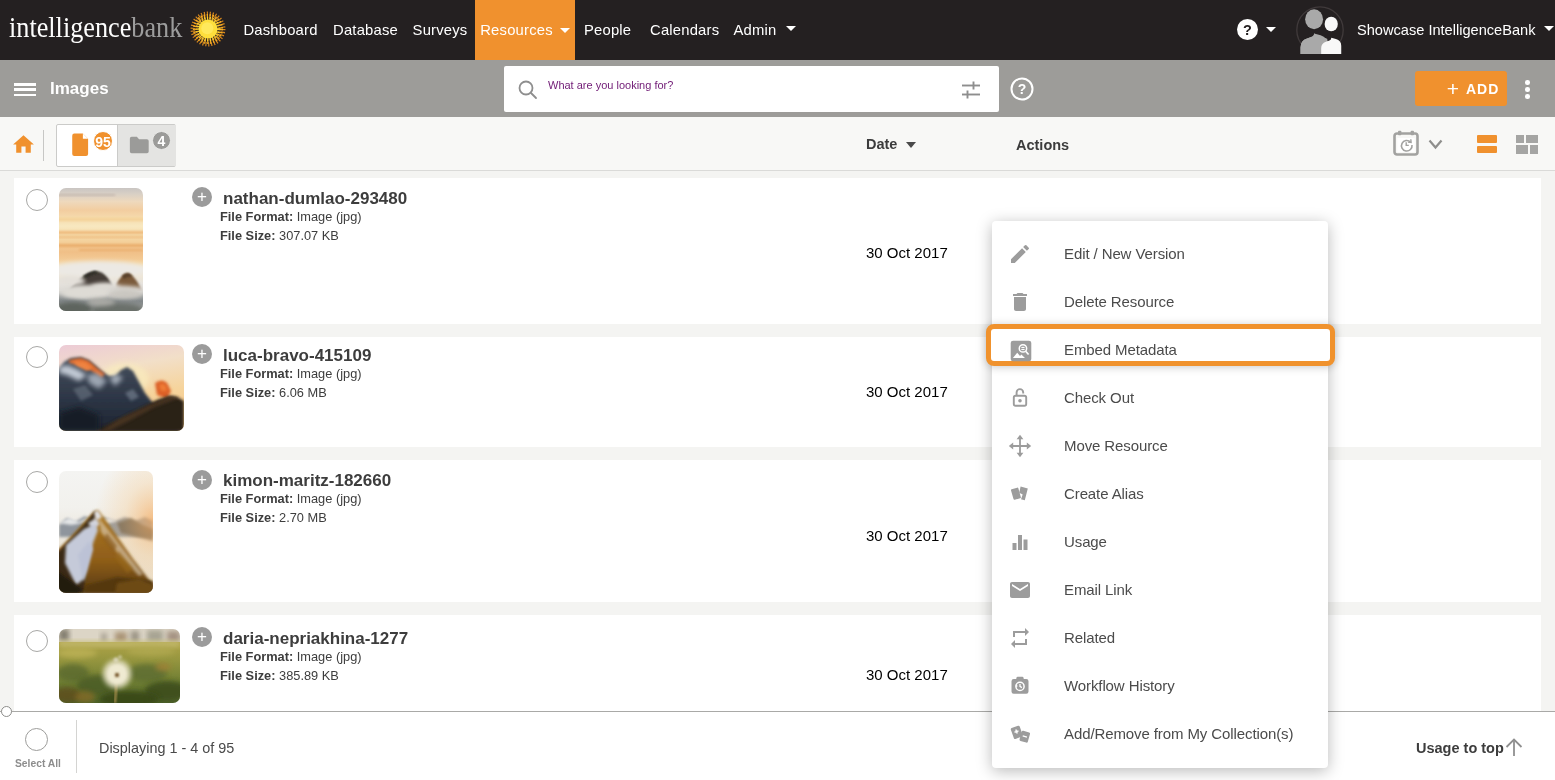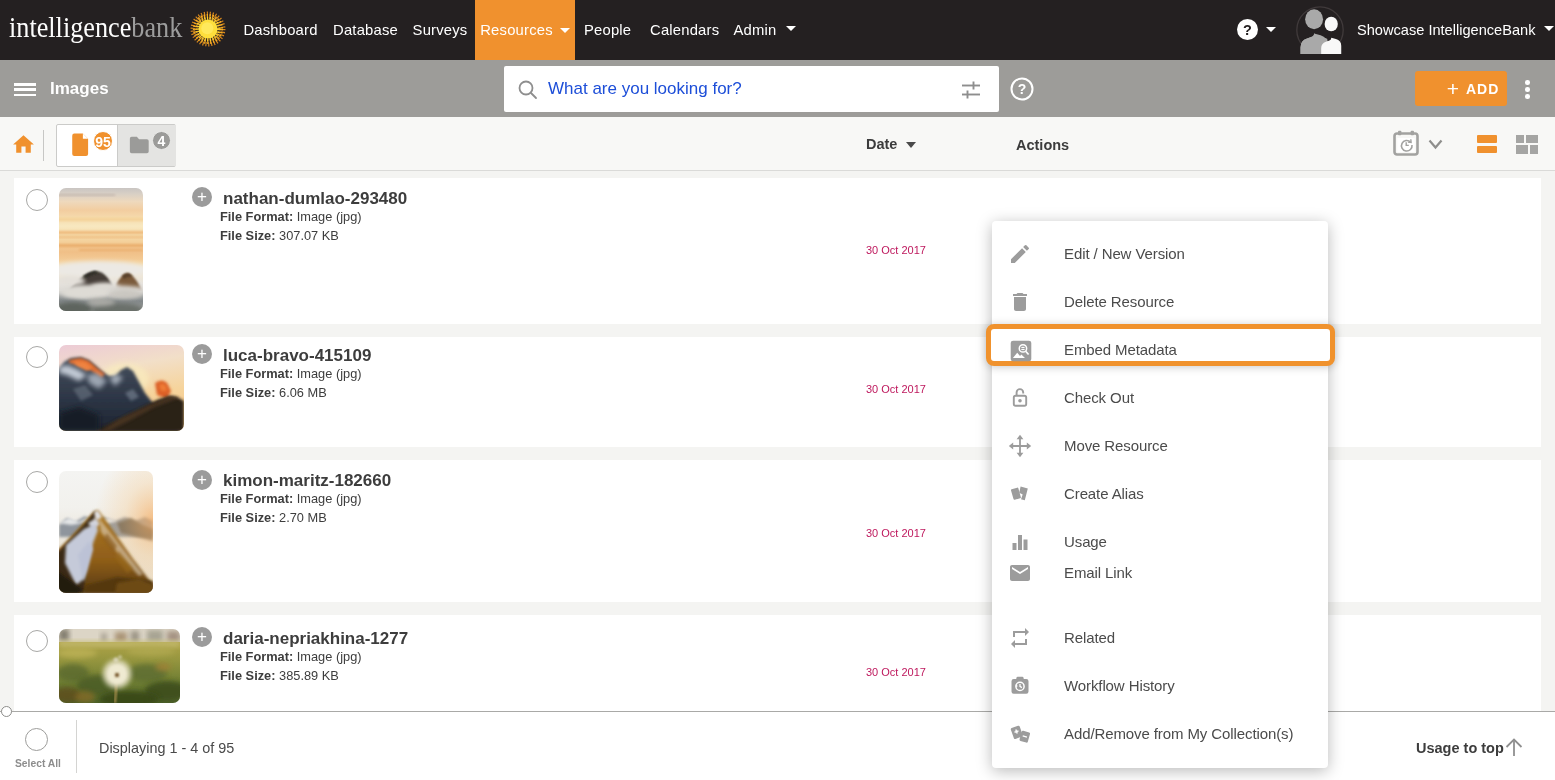--- a/index.html
+++ b/index.html
@@ -25,21 +25,21 @@
   border-left:5px solid transparent; border-right:5px solid transparent; border-top:5px solid #fff; }
 #tr-name { position:absolute; left:1357px; top:0; height:60px; line-height:60px;
   color:#fff; font-size:14.6px; }
 
 #graybar { position:absolute; left:0; top:60px; width:1555px; height:57px; background:#9d9c99; }
 #burger { position:absolute; left:14px; top:23px; width:22px; }
 #burger div { height:2.6px; background:#fff; margin-bottom:2.8px; }
 #pgtitle { position:absolute; left:50px; top:19px; color:#fff; font-size:17px; font-weight:bold; }
 #search { position:absolute; left:504px; top:6px; width:495px; height:46px;
   background:#fff; border-radius:2px; }
-#search .ph { position:absolute; left:44px; top:13px; font-size:17px; color:#1d4ed8; }
+#search .ph { position:absolute; left:44px; top:13px; font-size:11px; color:#701a75; }
 #addbtn { position:absolute; left:1415px; top:11px; width:92px; height:35px;
   background:#f0912e; border-radius:3px; color:#fff; text-align:center; line-height:35px;padding-left:24px; }
 #addbtn .plus { font-size:21px; font-weight:400; vertical-align:-2px; }
 #addbtn .lbl { font-size:14px; font-weight:bold; letter-spacing:1px; margin-left:7px; }
 #vdots { position:absolute; left:1525px; top:20px; width:5px; }
 #vdots div { width:4.6px; height:4.6px; border-radius:50%; background:#fff; margin-bottom:2.4px; }
 
 #toolsrow { position:absolute; left:0; top:117px; width:1555px; height:54px;
   background:#f8f8f6; border-bottom:1px solid #dadad8; }
 #vdiv1 { position:absolute; left:43px; top:130px; height:31px; width:1px; background:#c7c7c5; }
@@ -56,21 +56,21 @@
 
 .card { position:absolute; left:14px; width:1527px; background:#fff; }
 .ckc { position:absolute; left:26px; width:22px; height:22px; border-radius:50%;
   border:1.5px solid #a8a8a6; background:#fff; }
 .thumb { position:absolute; left:59px; border-radius:7px; overflow:hidden; }
 .pluscirc { position:absolute; left:192px; width:20px; height:20px; border-radius:50%;
   background:#9b9b9b; color:#fff; text-align:center; line-height:19px; font-size:17px; }
 .rtitle { position:absolute; left:223px; font-size:17px; font-weight:bold; color:#3d3d3d; }
 .rmeta { position:absolute; left:220px; font-size:12.8px; color:#3d3d3d; }
 .rmeta b { font-weight:bold; }
-.rdate { position:absolute; left:866px; font-size:11px; color:#be185d; }
+.rdate { position:absolute; left:866px; font-size:15px; color:#000000; }
 
 #footer { position:absolute; left:0; top:711px; width:1555px; height:69px; background:#fff;
   border-top:1px solid #a9a9a7; z-index:30; }
 #knob { position:absolute; left:1px; top:-6px; width:11px; height:11px; border-radius:50%;
   background:#fff; border:1.5px solid #8d8d8b; }
 #selcirc { position:absolute; left:25px; top:16px; width:23px; height:23px; border-radius:50%;
   border:1.3px solid #9d9d9b; }
 #sellbl { position:absolute; left:8px; top:46px; width:60px; text-align:center;
   font-size:10.3px; font-weight:bold; color:#8d8d8d; }
 #fdiv { position:absolute; left:76px; top:8px; height:53px; width:1px; background:#d4d4d2; }
@@ -468,21 +468,21 @@
     <span class="mt">Create Alias</span>
   </div>
   <div class="mi" style="top:297px;">
     <svg width="24" height="24" viewBox="0 0 24 24" fill="#9c9c9c">
       <rect x="4.5" y="13" width="4" height="7"></rect>
       <rect x="10" y="5" width="4" height="15"></rect>
       <rect x="15.5" y="9.5" width="4" height="10.5"></rect>
     </svg>
     <span class="mt">Usage</span>
   </div>
-  <div class="mi" style="top:328px;text-align:right;">
+  <div class="mi" style="top:345px;text-align:right;">
     <svg width="24" height="24" viewBox="0 0 24 24">
         <path fill="#9c9c9c" d="M20 4H4c-1.1 0-2 .9-2 2v12c0 1.1.9 2 2 2h16c1.1 0 2-.9 2-2V6c0-1.1-.9-2-2-2zm0 4l-8 5-8-5V6l8 5 8-5v2z"></path>
       </svg>
     <span class="mt">Email Link</span>
   </div>
   <div class="mi" style="top:393px;">
     <svg width="24" height="24" viewBox="0 0 24 24">
         <path fill="#9c9c9c" d="M7 7h10v3l4-4-4-4v3H5v6h2V7zm10 10H7v-3l-4 4 4 4v-3h12v-6h-2v4z"></path>
       </svg>
     <span class="mt">Related</span>

